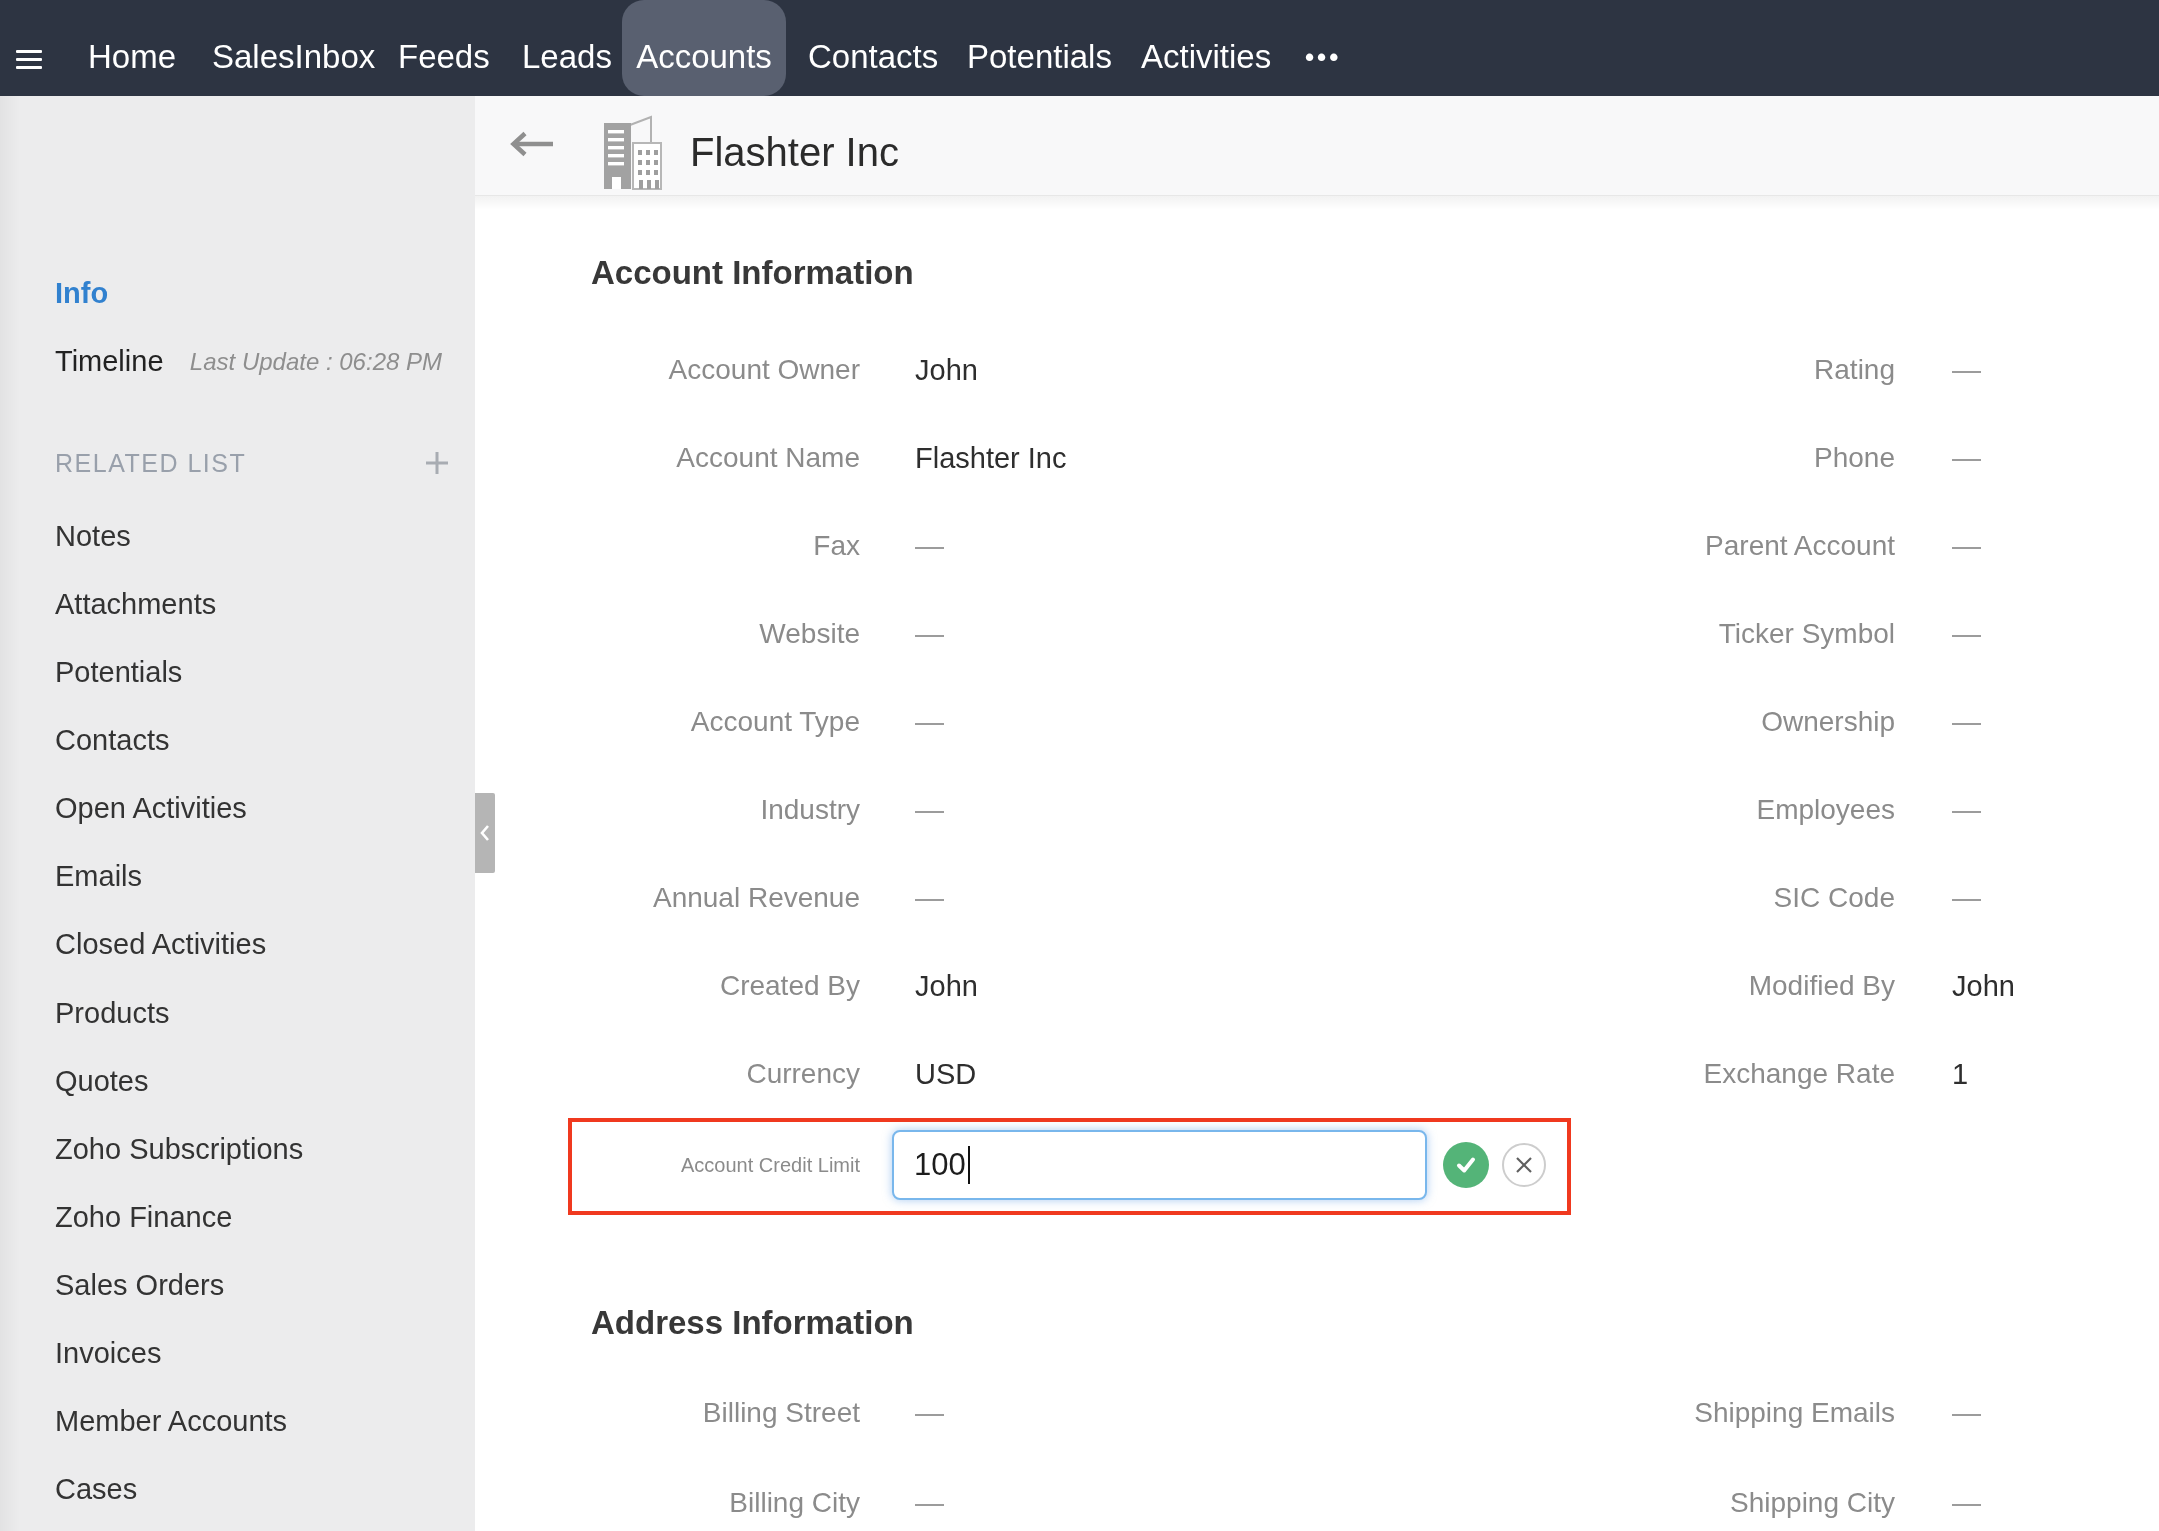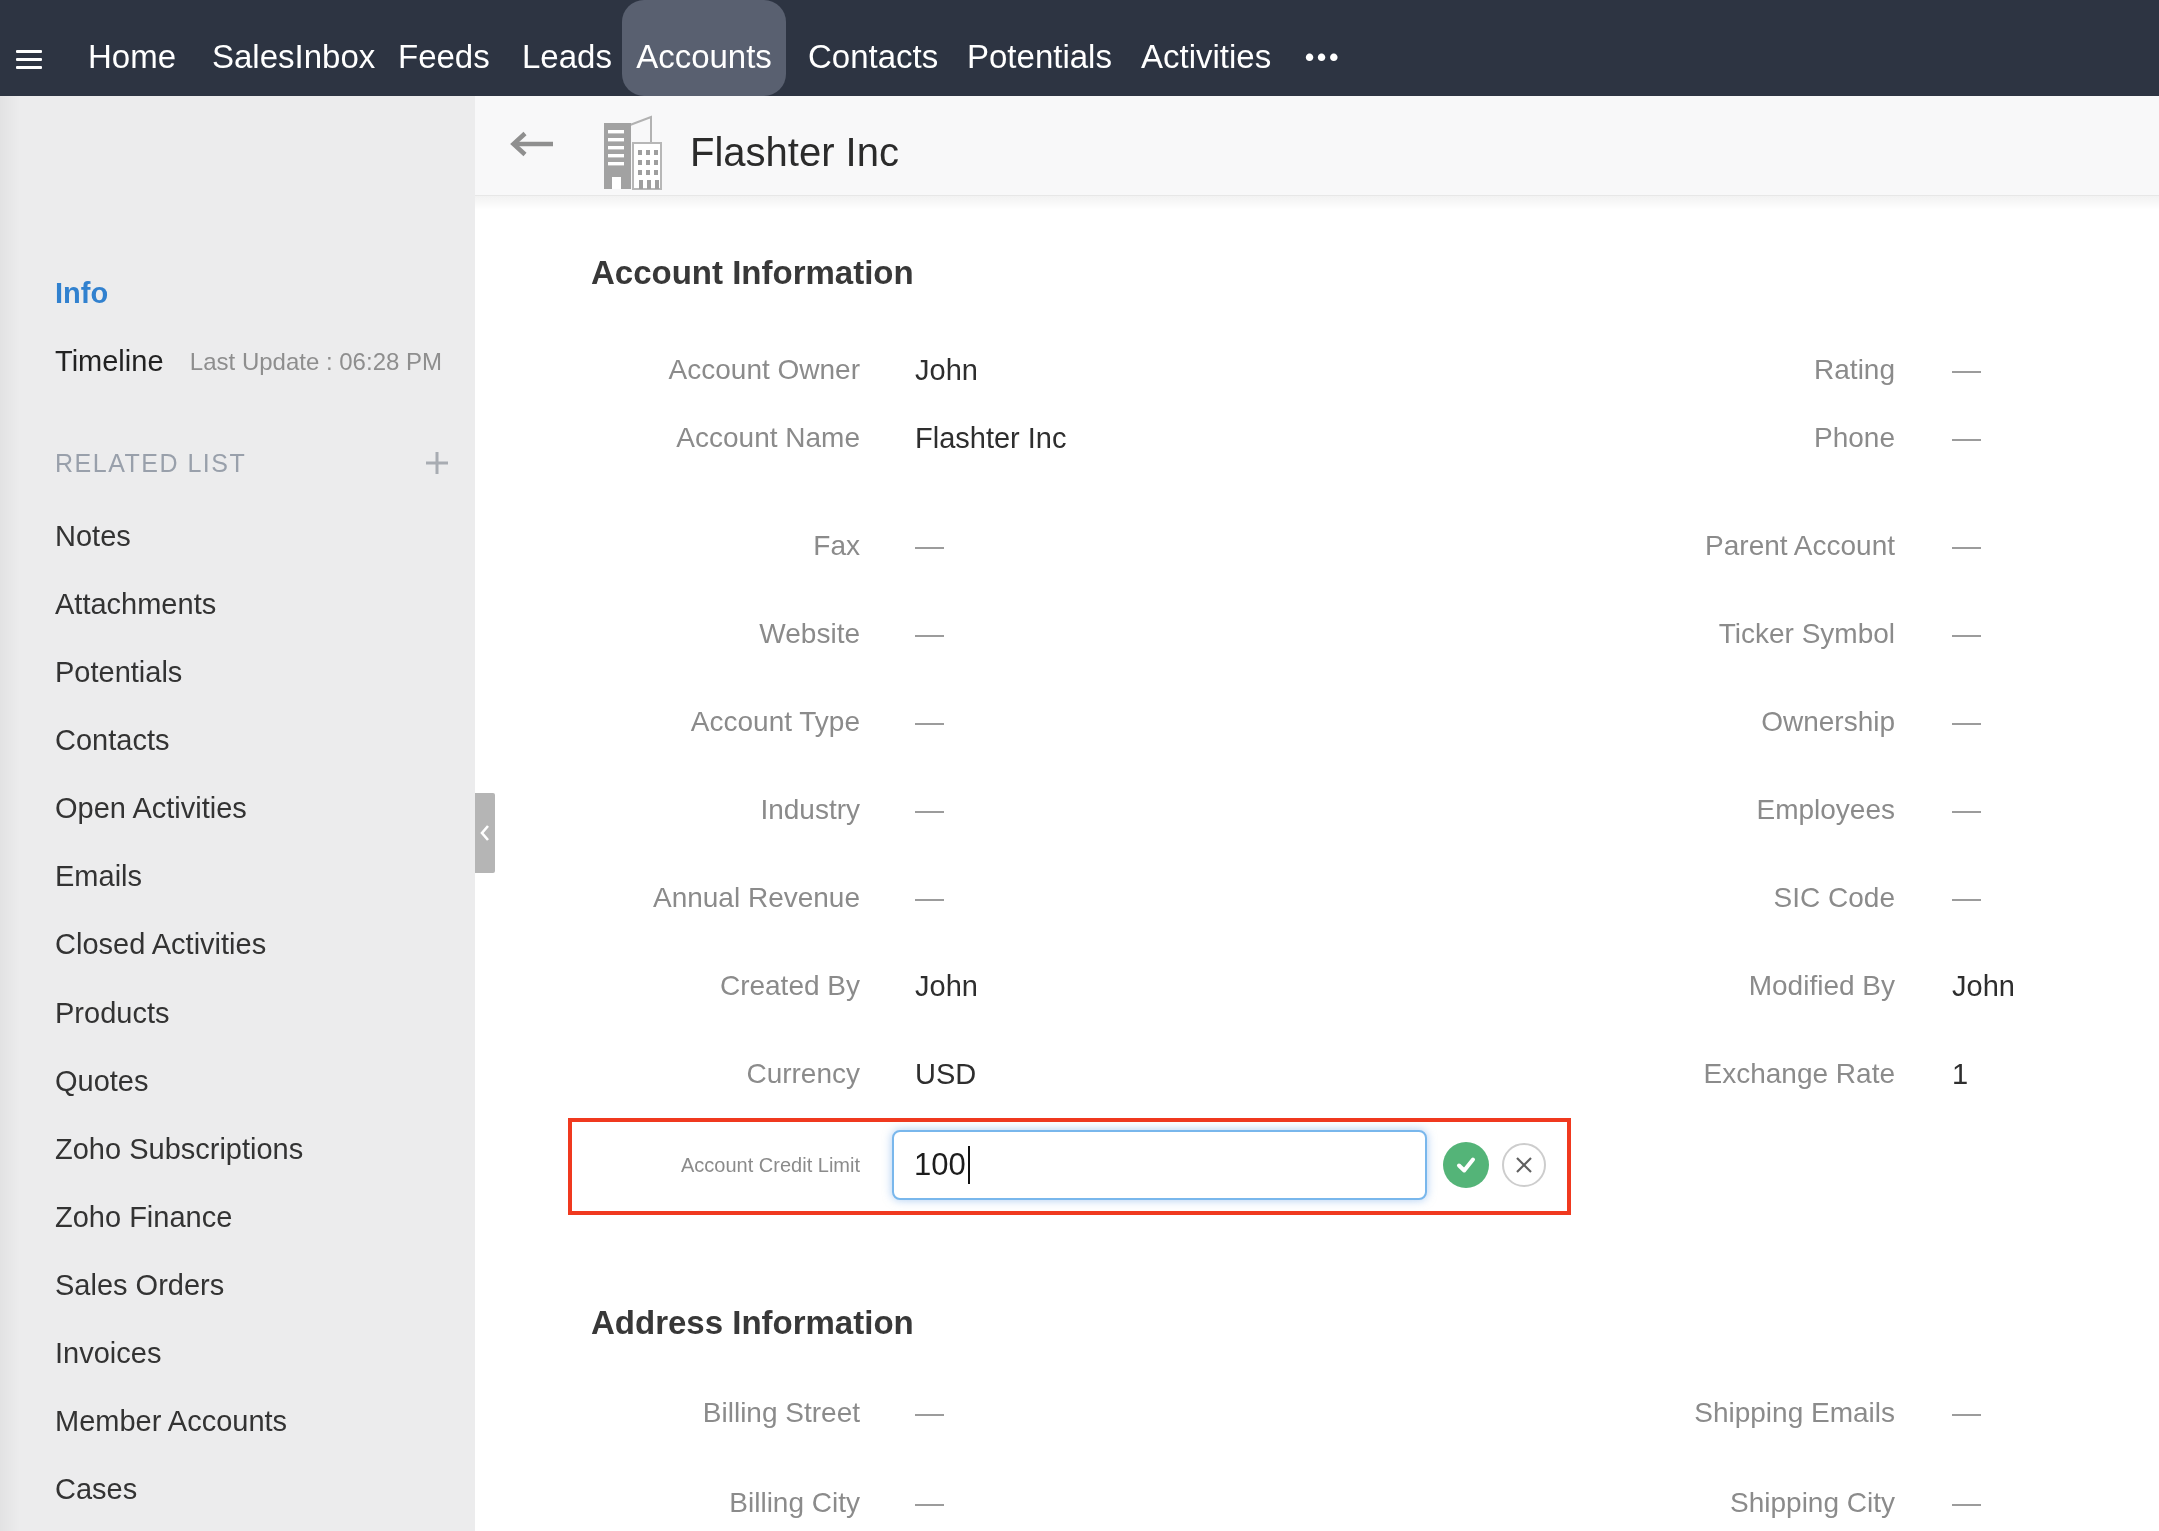--- a/index.html
+++ b/index.html
@@ -21,21 +21,21 @@
   .nav-more{font-size:26px;letter-spacing:3px;font-weight:700;}
   
   .sidebar{
     position:absolute;left:0;top:96px;width:475px;height:1435px;
     background:linear-gradient(to right,#e2e2e3 0px,#ececed 20px);
   }
   .side-text{position:absolute;left:55px;height:40px;line-height:40px;white-space:nowrap;}
   .info-link{color:#3181cf;font-weight:700;font-size:29px;cursor:pointer;}
   .timeline-link{color:#222222;font-size:29px;cursor:pointer;}
   .timeline-meta{position:absolute;right:33px;top:249px;height:34px;line-height:34px;
-    color:#8e8e8e;font-size:24px;}
+    color:#8e8e8e;font-size:24px;font-style:italic;}
   .related-heading{color:#99a0ab;font-size:25px;letter-spacing:1.5px;}
   .side-item{position:absolute;left:55px;height:40px;line-height:40px;color:#333333;
     font-size:29px;white-space:nowrap;cursor:pointer;}
   .plus-btn{position:absolute;left:424px;top:354px;width:26px;height:26px;cursor:pointer;}
   .collapse-handle{
     position:absolute;left:475px;top:793px;width:20px;height:80px;background:#b5b5b5;
     display:flex;align-items:center;justify-content:center;cursor:pointer;border-radius:0 2px 2px 0;
   }
   
   .main-header{
@@ -170,21 +170,21 @@
 <div class="record-title">Flashter Inc</div>
 
 <div class="sec-title" style="top:253px">Account Information</div>
 
 <div class="field-row" style="top:350px">
   <div class="flabel col-l">Account Owner</div>
   <div class="fvalue col-lv">John</div>
   <div class="flabel col-r">Rating</div>
   <div class="fvalue col-rv empty">—</div>
 </div>
-<div class="field-row" style="top:418px">
+<div class="field-row" style="top:438px">
   <div class="flabel col-l">Account Name</div>
   <div class="fvalue col-lv">Flashter Inc</div>
   <div class="flabel col-r">Phone</div>
   <div class="fvalue col-rv empty">—</div>
 </div>
 <div class="field-row" style="top:526px">
   <div class="flabel col-l">Fax</div>
   <div class="fvalue col-lv empty">—</div>
   <div class="flabel col-r">Parent Account</div>
   <div class="fvalue col-rv empty">—</div>

